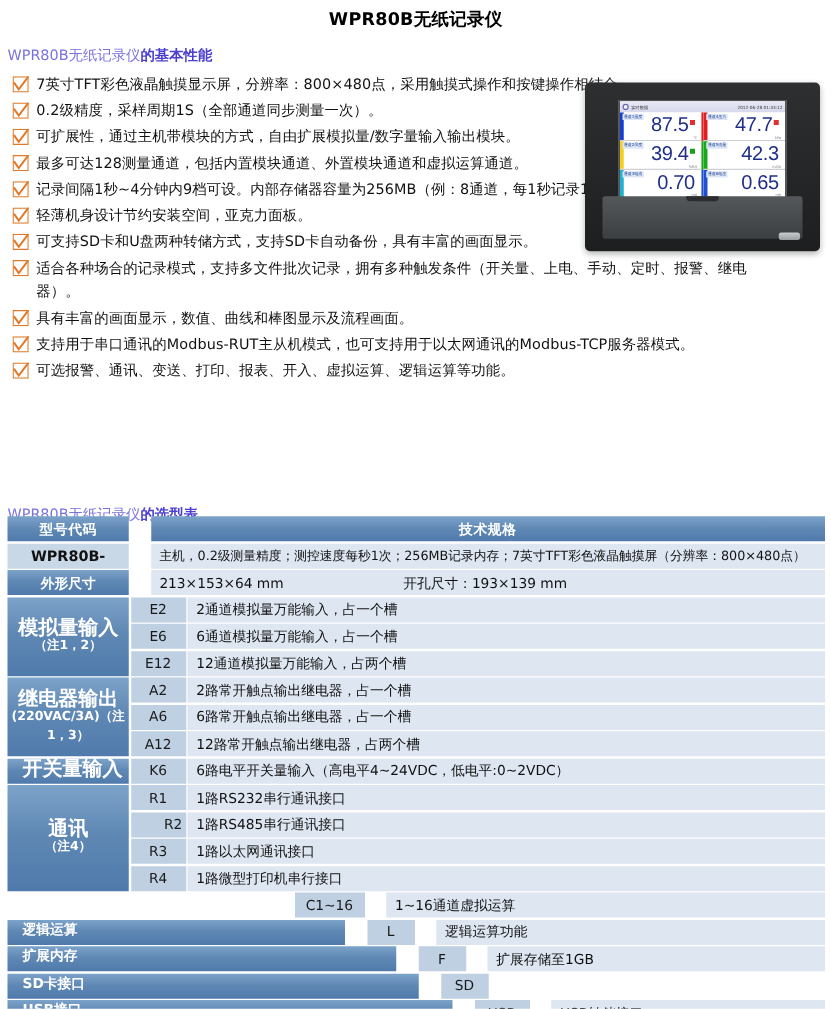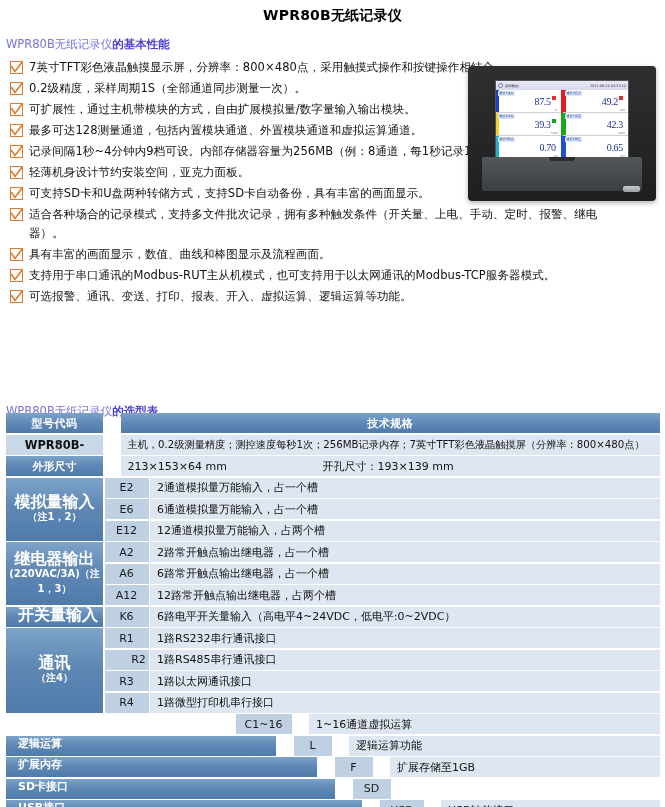--- a/index.html
+++ b/index.html
@@ -102,22 +102,22 @@
     position: absolute; left: 2px; top: 1px;
     font-size: 3.2px; color: #1a3d8f;
     background: #dde6f6; padding: 0 1px;
     line-height: 4.5px;
   }
   .scr-cell .unit {
     position: absolute; right: 3px; bottom: 0.5px;
     font-size: 2.8px; color: #777;
   }
   .scr-cell .val {
-    font-size: 10px; color: #1f2f8a;
-    font-family: Liberation Serif, serif;
+    font-size: 16px; color: #1f2f8a;
+    font-family: Liberation Sans, sans-serif;
     letter-spacing: -0.3px;
     padding-left: 13px;
   }
   .scr-cell .flag {
     width: 4px; height: 4px; background: #e03030;
     margin-left: 1px; align-self: flex-start;
     margin-top: 6px;
   }
   .scr-cell .flag.g { background: #18a018; }
   .colorbar {
@@ -338,28 +338,28 @@
             <span class="colorbar" style="background:#1a3fcf"></span>
             <span class="lbl">通道1温度</span>
             <span class="val">87.5</span>
             <span class="flag"></span>
             <span class="unit">℃</span>
           </div>
           <div class="scr-mid" style="background: rgb(224, 32, 32);"></div>
           <div class="scr-cell">
             <span class="colorbar" style="background:#e02020"></span>
             <span class="lbl">通道4压力</span>
-            <span class="val">49.2</span>
+            <span class="val">47.7</span>
             <span class="flag"></span>
             <span class="unit">kPa</span>
           </div>
           <div class="scr-cell">
             <span class="colorbar" style="background:#f0d020"></span>
             <span class="lbl">通道2湿度</span>
-            <span class="val">39.3</span>
+            <span class="val">39.4</span>
             <span class="flag g"></span>
             <span class="unit">%RH</span>
           </div>
           <div class="scr-mid" style="background: rgb(26, 168, 26);"></div>
           <div class="scr-cell">
             <span class="colorbar" style="background:#1aa81a"></span>
             <span class="lbl">通道5流量</span>
             <span class="val">42.3</span>
             <span class="unit">m3/h</span>
           </div>

